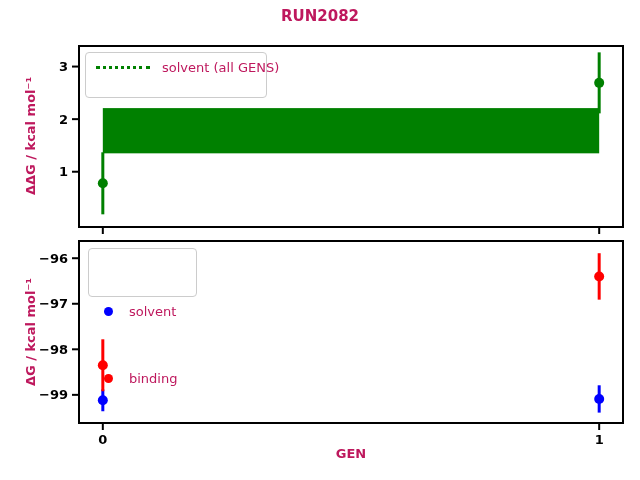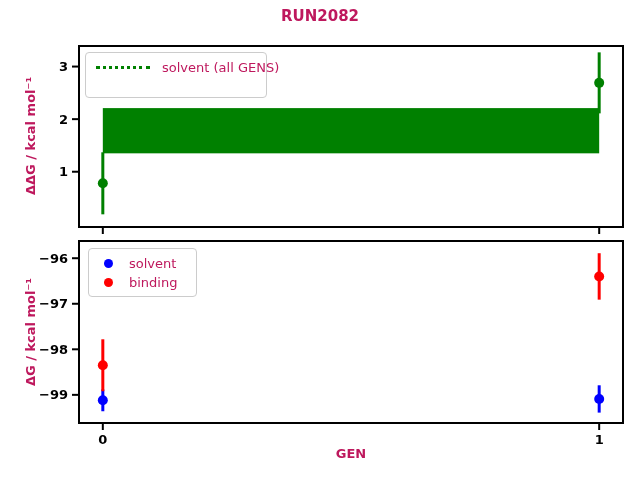--- a/index.html
+++ b/index.html
@@ -12,21 +12,21 @@
   .ylab{position:absolute;white-space:nowrap;font-size:13px;font-weight:bold;
         transform-origin:0 0;transform:rotate(-90deg) translate(-50%,-50%);}
   .xlab{position:absolute;left:351px;top:446px;transform:translateX(-50%);
         font-size:13px;font-weight:bold;white-space:nowrap;text-align:center;}
   .legend{position:absolute;background:rgba(255,255,255,0.85);border:1px solid #cccccc;
           border-radius:4px;box-sizing:border-box;padding:5px 8px 5px 6px;}
   .legend0{left:85px;top:52px;width:182px;height:46px;}
   .legend1{left:88px;top:248px;width:109px;height:49px;}
   .lrow{display:flex;align-items:center;}
   .legend0 .lrow{height:18px;}
-  .legend1 .lrow{height:19px;}
+  .legend1 .lrow{height:19px;margin-top:48px;}
   .handle{display:flex;justify-content:center;align-items:center;flex:none;}
   .legend0 .handle{width:62px;}
   .legend1 .handle{width:26px;}
   .ldot{width:9px;height:9px;border-radius:50%;display:inline-block;background:#000;}
   .ldash{width:54px;height:0;border-top:3px dotted #000;display:inline-block;}
   .llabel{margin-left:8px;font-size:13px;white-space:nowrap;}
 </style>
 </head>
 <body>
 

